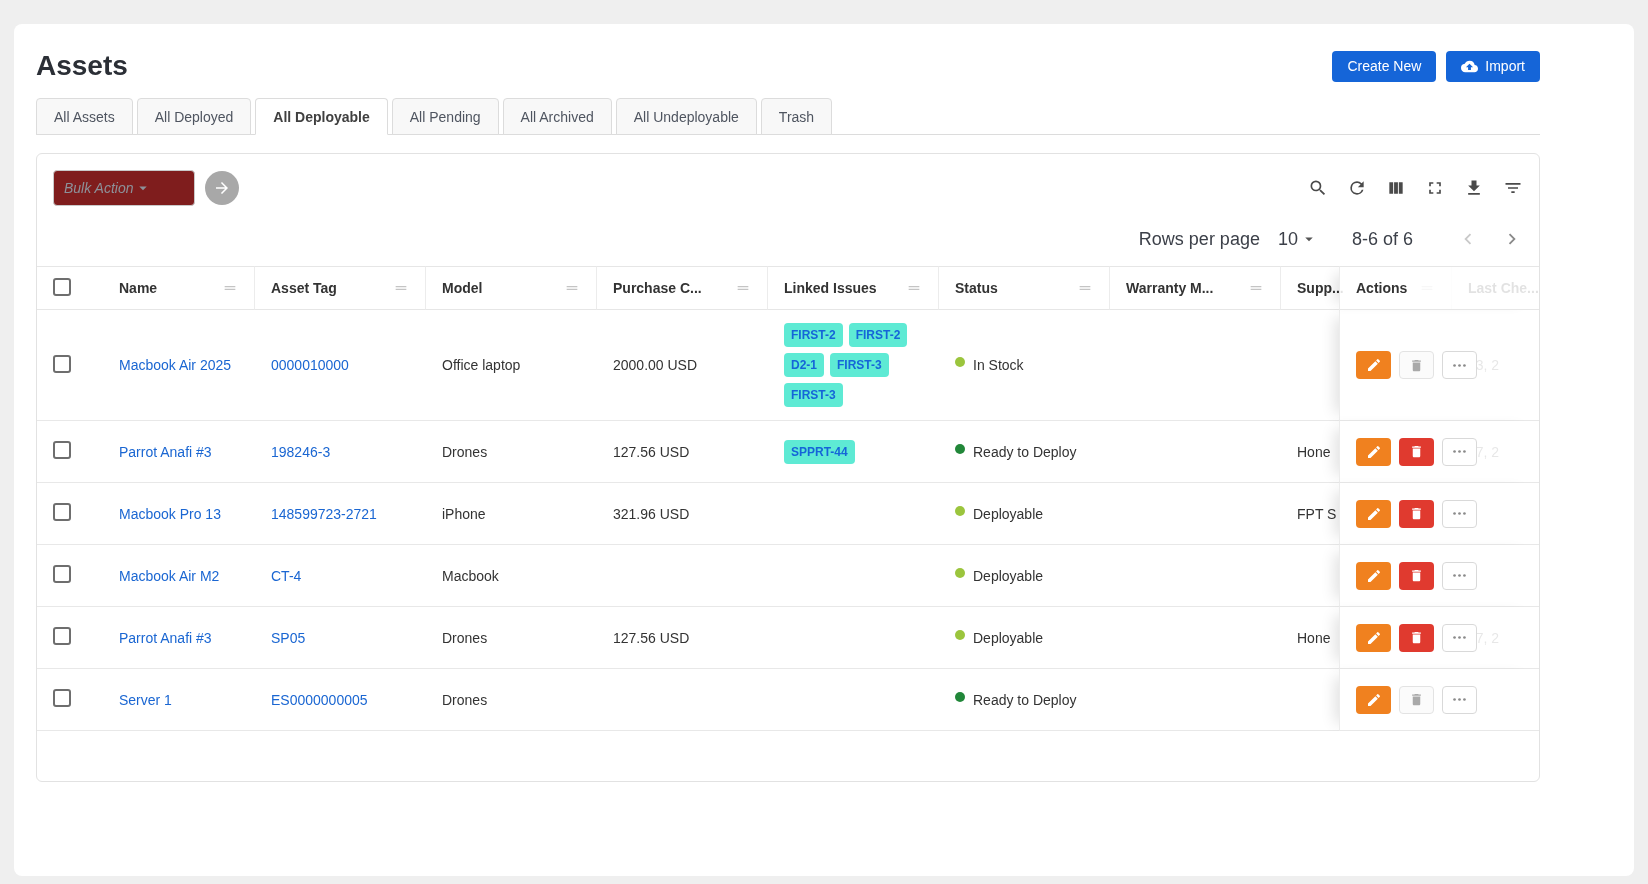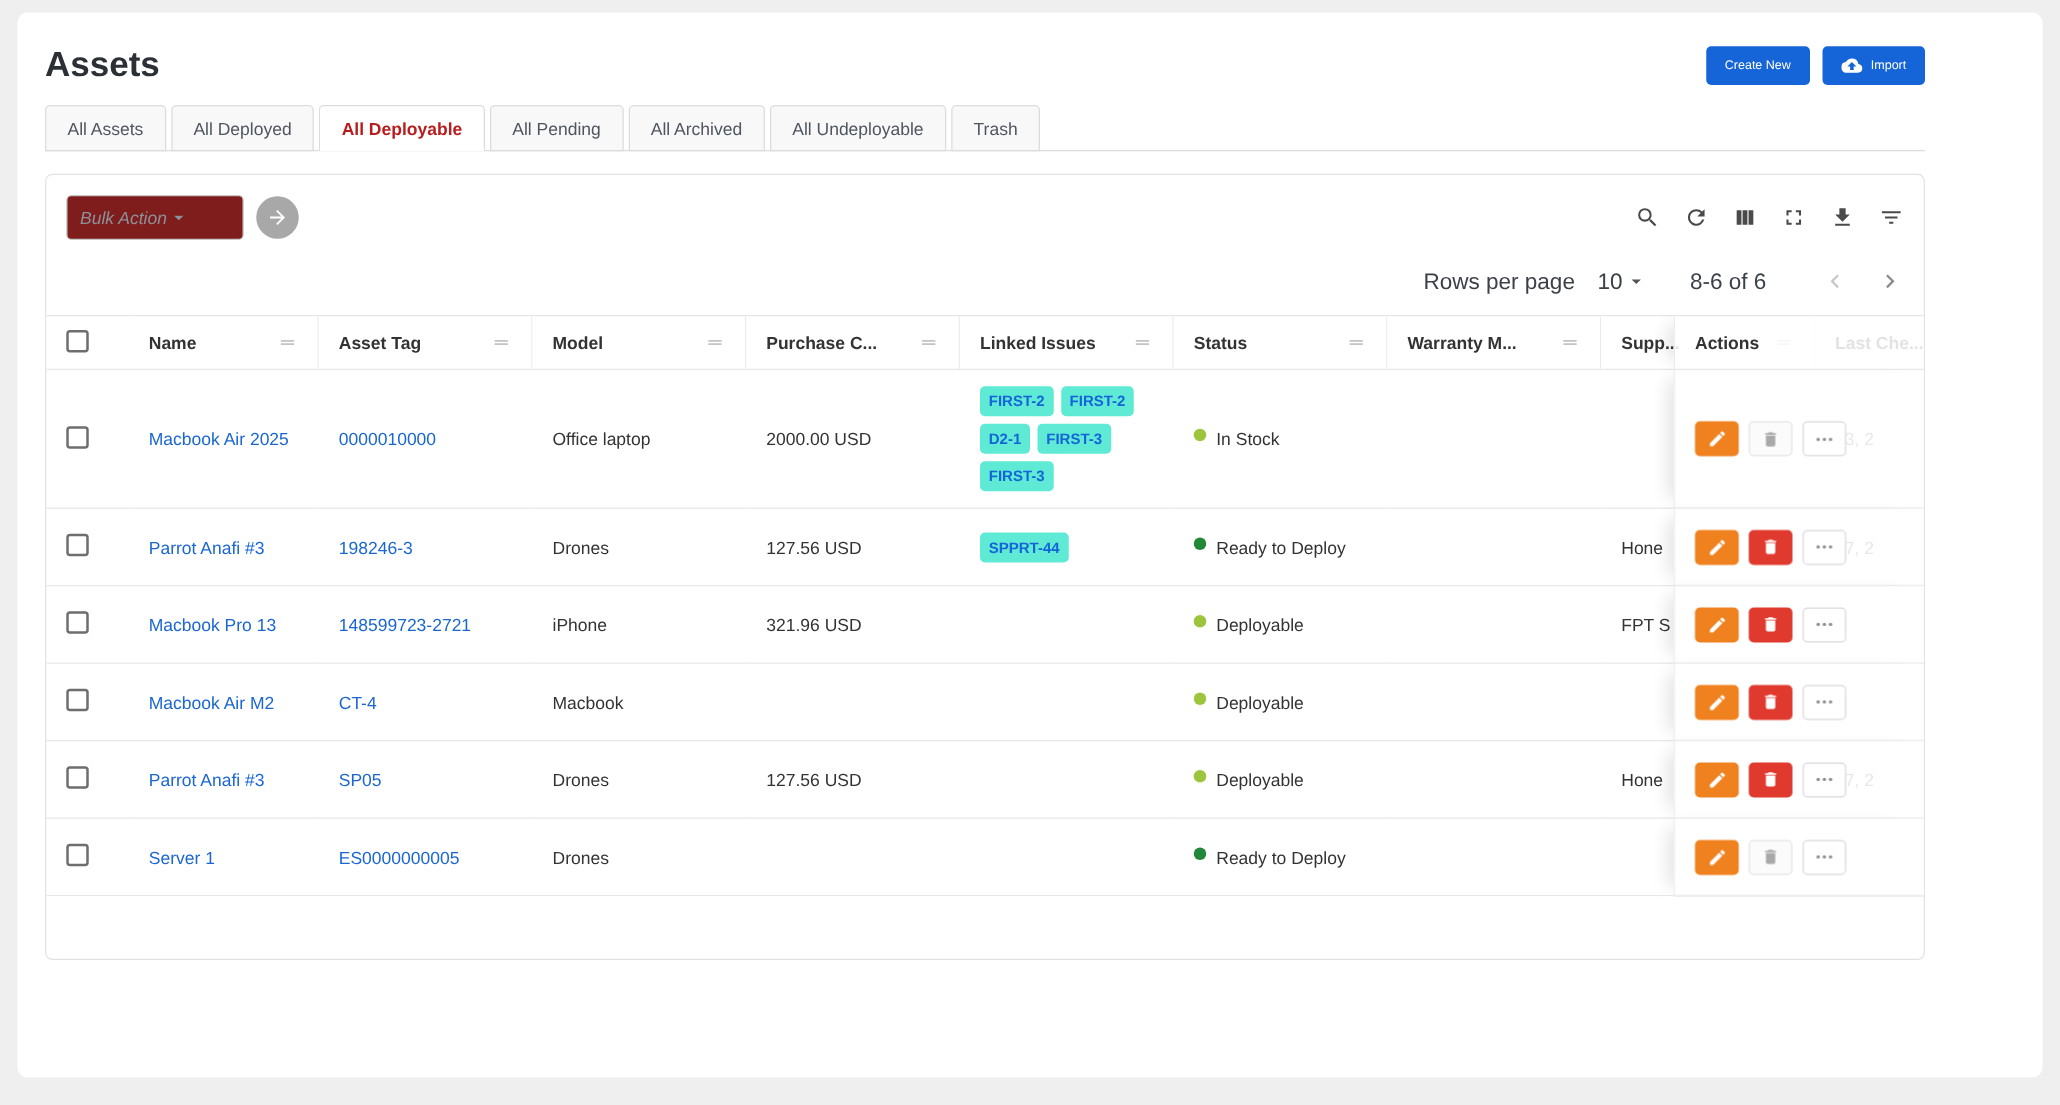--- a/index.html
+++ b/index.html
@@ -5,48 +5,48 @@
   * { box-sizing: border-box; }
   html, body { margin: 0; padding: 0; }
   body {
     width: 1648px; height: 884px;
     background: #efefef;
     font-family: "Liberation Sans", sans-serif;
     color: #333;
     overflow: hidden;
   }
   .panel {
-    margin: 10px 14px;
+    margin: 24px 14px;
     height: 852px;
     background: #fff;
     border-radius: 8px;
     padding: 26px 94px 0 22px;
   }
   .topbar { display: flex; justify-content: space-between; align-items: center; }
   .page-title { font-size: 28px; font-weight: 700; color: #2b2f36; margin: 0; }
   .top-buttons { display: flex; gap: 10px; }
   .btn-primary {
     display: flex; align-items: center; gap: 7px;
     background: #1565d8; color: #fff;
     border: none; border-radius: 4px;
     height: 31px; padding: 0 15px;
-    font-size: 10px; font-weight: 500;
+    font-size: 14px; font-weight: 500;
     font-family: inherit; cursor: pointer;
   }
   
   .tabs { display: flex; gap: 4px; margin-top: 16px; border-bottom: 1px solid #dcdcdc; }
   .tab {
     border: 1px solid #dcdcdc;
     background: #f8f8f8; color: #4f5560;
     font-size: 14px; padding: 10px 17px 9px;
     border-radius: 4px 4px 0 0;
     cursor: pointer;
     margin-bottom: -1px;
   }
-  .tab.active { background: #fff; color: #b91c1c; font-weight: 700; border-bottom-color: #fff; }
+  .tab.active { background: #fff; color: #404040; font-weight: 700; border-bottom-color: #fff; }
   
   .card { margin-top: 18px; border: 1px solid #e2e2e2; border-radius: 6px; background: #fff; }
   .toolbar { display: flex; justify-content: space-between; align-items: center; padding: 16px 16px 8px; }
   .bulk-wrap { display: flex; align-items: center; gap: 10px; }
   .select {
     width: 142px; height: 36px;
     border: 1px solid #c9c9c9; border-radius: 4px;
     display: flex; align-items: center; justify-content: flex-start;
     padding: 0 10px; color: #8d9199; font-style: italic; font-size: 14px;
     background: #7f1d1d; cursor: pointer;

